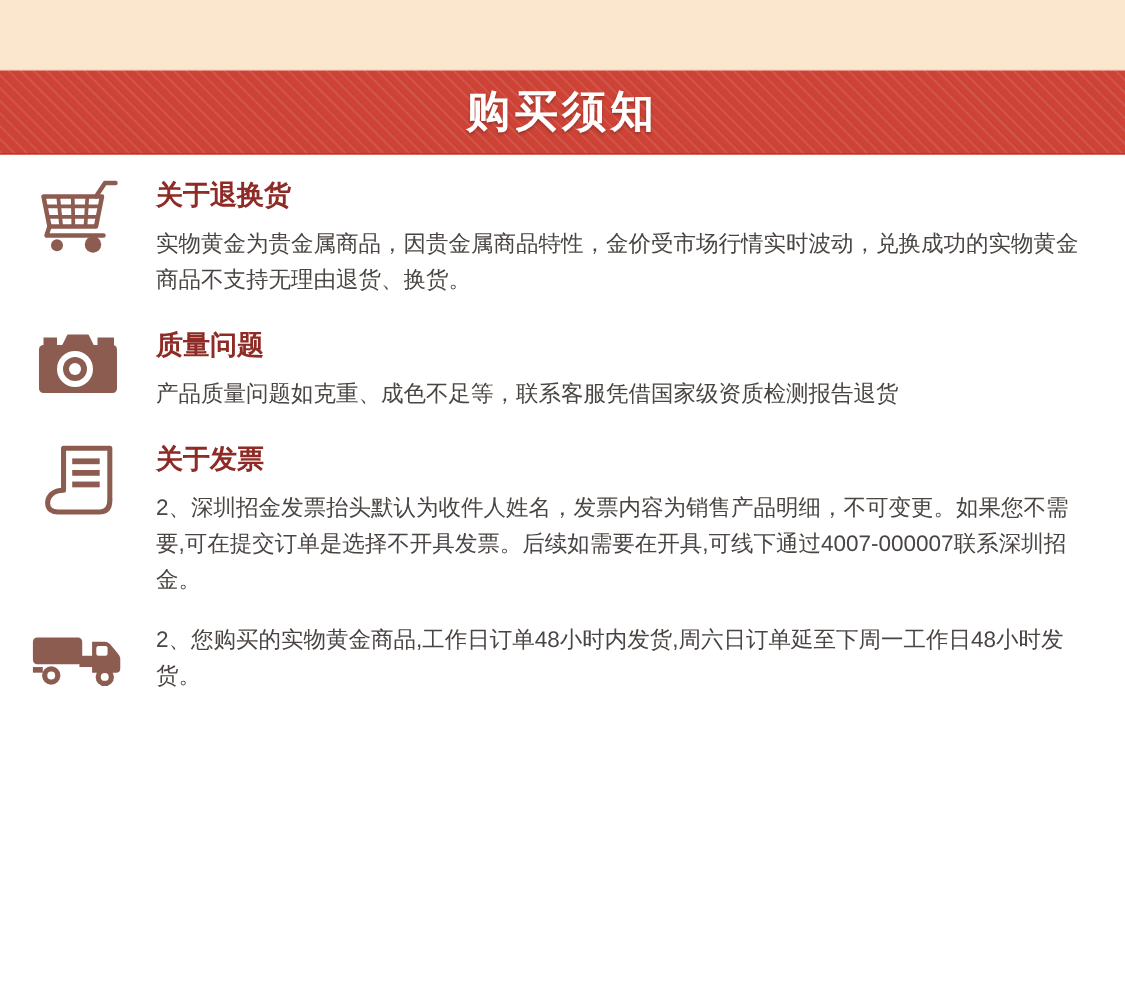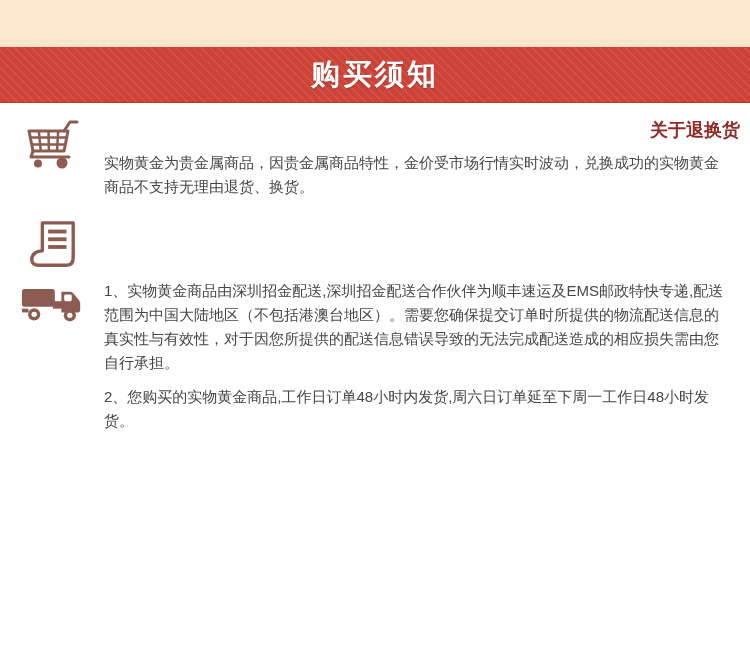--- a/index.html
+++ b/index.html
@@ -49,21 +49,20 @@
   }
   .text-col{
     flex:none;
     width:636px;
   }
   .section-title{
     color:#8e2b26;
     font-size:18px;
     font-weight:bold;
     margin:3px 0 9px 0;
-    text-align:right;
   }
   .para{
     color:#4a4542;
     font-size:15px;
     line-height:24px;
     margin:0 12px 10px 0;
   }
   .icon svg{display:block;}
 </style>
 </head>
@@ -90,53 +89,73 @@
           <circle cx="38" cy="44" r="5.5" fill="#8d5c51"></circle>
         </svg>
       </span>
     </div>
     <div class="text-col">
       <h2 class="section-title">关于退换货</h2>
       <p class="para">实物黄金为贵金属商品，因贵金属商品特性，金价受市场行情实时波动，兑换成功的实物黄金商品不支持无理由退货、换货。</p>
     </div>
   </div>
 
+  <div class="section">
+    <div class="icon-col">
+      <span class="icon">
+        <svg width="54" height="46" viewBox="0 0 54 46" fill="none">
+          <rect x="4" y="6" width="9" height="8" fill="#8d5c51"></rect>
+          <rect x="40" y="6" width="11" height="8" fill="#8d5c51"></rect>
+          <path d="M16 12 L20 4 H34 L38 12 Z" fill="#8d5c51"></path>
+          <rect x="1" y="11" width="52" height="32" rx="3" fill="#8d5c51"></rect>
+          <circle cx="25" cy="27" r="12" fill="#ffffff"></circle>
+          <circle cx="25" cy="27" r="8" fill="#8d5c51"></circle>
+          <circle cx="25" cy="27" r="4" fill="#ffffff"></circle>
+        </svg>
+      </span>
+    </div>
+    <div class="text-col">
+      <h2 class="section-title">质量问题</h2>
+      <p class="para">产品质量问题如克重、成色不足等，联系客服凭借国家级资质检测报告退货</p>
+    </div>
+  </div>
 
   <div class="section">
     <div class="icon-col">
       <span class="icon">
         <svg width="54" height="54" viewBox="0 0 56 56" fill="none">
           <path d="M18 33 V4 H50 V40" stroke="#8d5c51" stroke-width="3.5" stroke-linejoin="round"></path>
           <rect x="24" y="11" width="19" height="4" fill="#8d5c51"></rect>
           <rect x="24" y="19" width="19" height="4" fill="#8d5c51"></rect>
           <rect x="24" y="27" width="19" height="4" fill="#8d5c51"></rect>
           <path d="M18 33 C11 33 7 37 7 42 C7 46 10 48 14 48 H43 C48 48 50 45 50 40" stroke="#8d5c51" stroke-width="3.5" stroke-linecap="round"></path>
         </svg>
       </span>
     </div>
     <div class="text-col">
+      <h2 class="section-title">关于发票</h2>
+      <p class="para">2、深圳招金发票抬头默认为收件人姓名，发票内容为销售产品明细，不可变更。如果您不需要,可在提交订单是选择不开具发票。后续如需要在开具,可线下通过4007-000007联系深圳招金。</p>
     </div>
   </div>
 
   <div class="section">
     <div class="icon-col">
       <span class="icon">
         <svg width="62" height="42" viewBox="0 0 66 44" fill="none">
           <rect x="1" y="6" width="35" height="19" rx="3" fill="#8d5c51"></rect>
           <rect x="1" y="27" width="7" height="4" fill="#8d5c51"></rect>
           <rect x="34" y="19" width="10" height="8" fill="#8d5c51"></rect>
           <path d="M43 9 H52 C54 9 55 10 56 11 L61 17 C62 18.5 63 19.5 63 21 V28 C63 30 62 31 60 31 H43 Z" fill="#8d5c51"></path>
           <rect x="46" y="12" width="8" height="7" rx="1.5" fill="#ffffff"></rect>
           <circle cx="14" cy="33" r="6.5" fill="#8d5c51"></circle>
           <circle cx="14" cy="33" r="2.8" fill="#ffffff"></circle>
           <circle cx="52" cy="34" r="6.5" fill="#8d5c51"></circle>
           <circle cx="52" cy="34" r="2.8" fill="#ffffff"></circle>
         </svg>
       </span>
     </div>
     <div class="text-col">
-      <p class="para">1、实物黄金商品由深圳招金配送,深圳招金配送合作伙伴为顺丰速运及EMS邮政特快专递,配送范围为中国大陆地区（不包括港澳台地区）。需要您确保提交订单时所提供的物流配送信息的真实性与有效性，对于因您所提供的配送信息错误导致的无法完成配送造成的相应损失需由您自行承担。</p>
       <p class="para">2、您购买的实物黄金商品,工作日订单48小时内发货,周六日订单延至下周一工作日48小时发货。</p>
 
     </div>
   </div>
 
 </div>
 
 </body></html>

